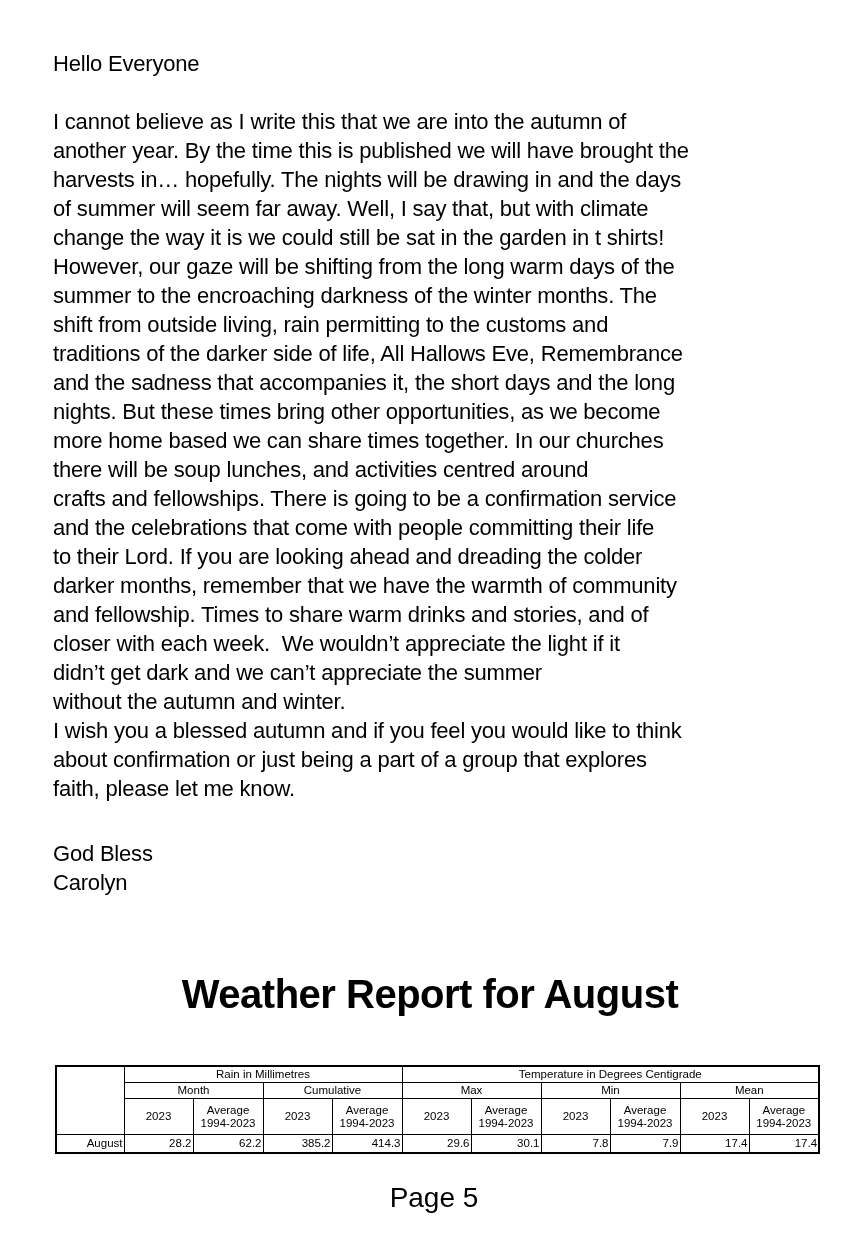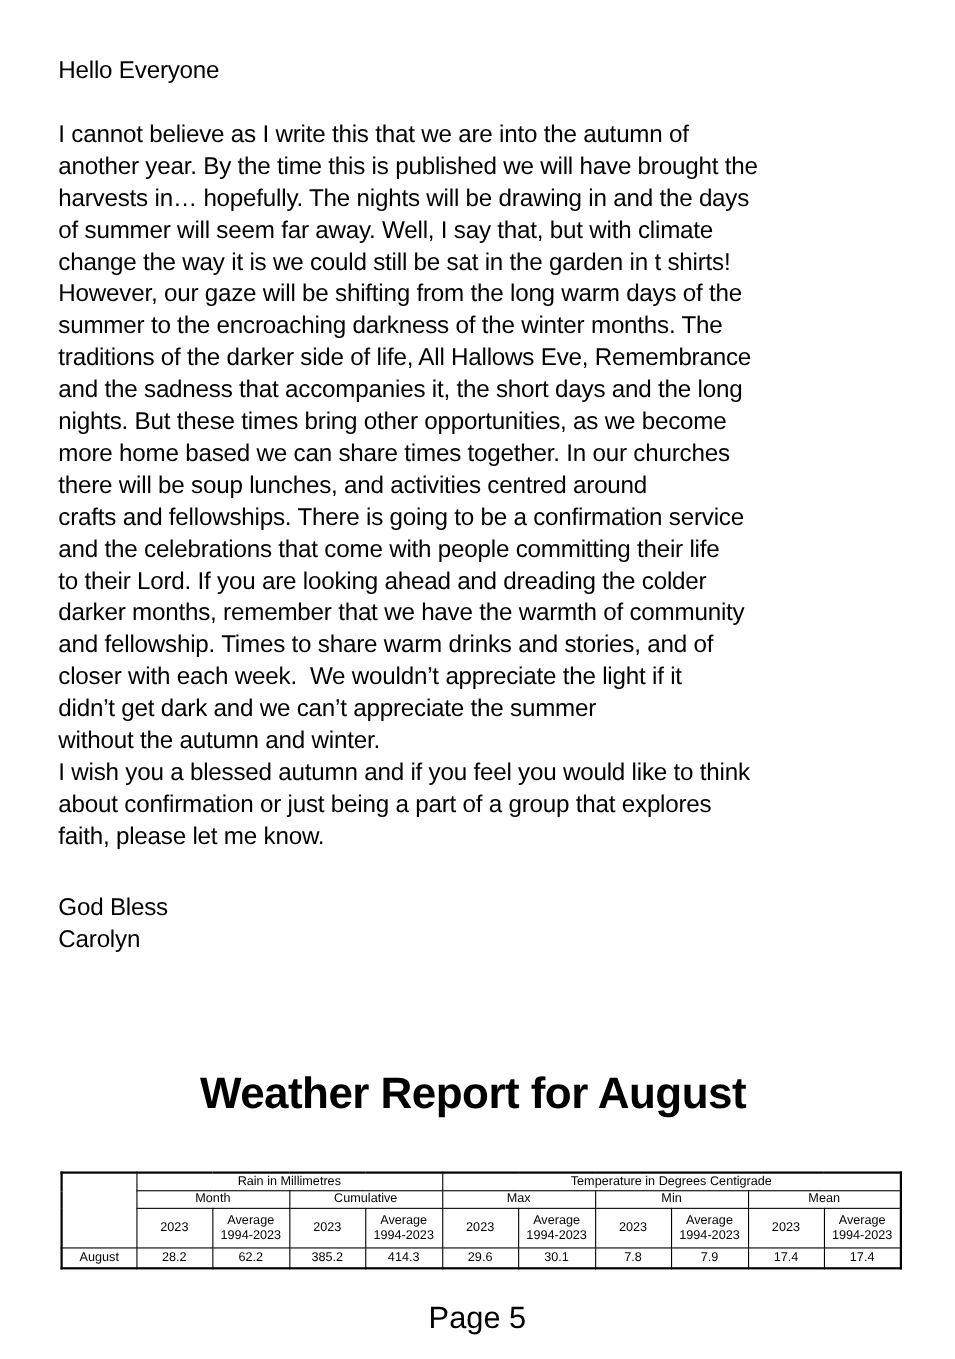--- a/index.html
+++ b/index.html
@@ -66,21 +66,21 @@
     vertical-align: middle;
     padding: 0 1px;
     overflow: hidden;
   }
   table.weather {
     border: 2px solid #000;
   }
   tr.row-section td { height: 15px; }
   tr.row-subsection td { height: 15px; }
   tr.row-colheads td { height: 35px; }
-  tr.row-data td { height: 17px; }
+  tr.row-data td { height: 17px; text-align: right; }
   
   .page-footer {
     position: absolute;
     left: 0;
     top: 1185px;
     width: 868px;
     text-align: center;
     font-size: 28px;
     line-height: 26px;
   }
@@ -93,20 +93,21 @@
   <div class="letter">
     <div class="line">Hello Everyone</div>
     <div class="spacer-1line"></div>
     <div class="line">I cannot believe as I write this that we are into the autumn of</div>
     <div class="line">another year. By the time this is published we will have brought the</div>
     <div class="line">harvests in… hopefully. The nights will be drawing in and the days</div>
     <div class="line">of summer will seem far away. Well, I say that, but with climate</div>
     <div class="line">change the way it is we could still be sat in the garden in t shirts!</div>
     <div class="line">However, our gaze will be shifting from the long warm days of the</div>
     <div class="line">summer to the encroaching darkness of the winter months. The</div>
+    <div class="line">shift from outside living, rain permitting to the customs and</div>
     <div class="line">traditions of the darker side of life, All Hallows Eve, Remembrance</div>
     <div class="line">and the sadness that accompanies it, the short days and the long</div>
     <div class="line">nights. But these times bring other opportunities, as we become</div>
     <div class="line">more home based we can share times together. In our churches</div>
     <div class="line">there will be soup lunches, and activities centred around</div>
     <div class="line">crafts and fellowships. There is going to be a confirmation service</div>
     <div class="line">and the celebrations that come with people committing their life</div>
     <div class="line">to their Lord. If you are looking ahead and dreading the colder</div>
     <div class="line">darker months, remember that we have the warmth of community</div>
     <div class="line">and fellowship. Times to share warm drinks and stories, and of</div>

